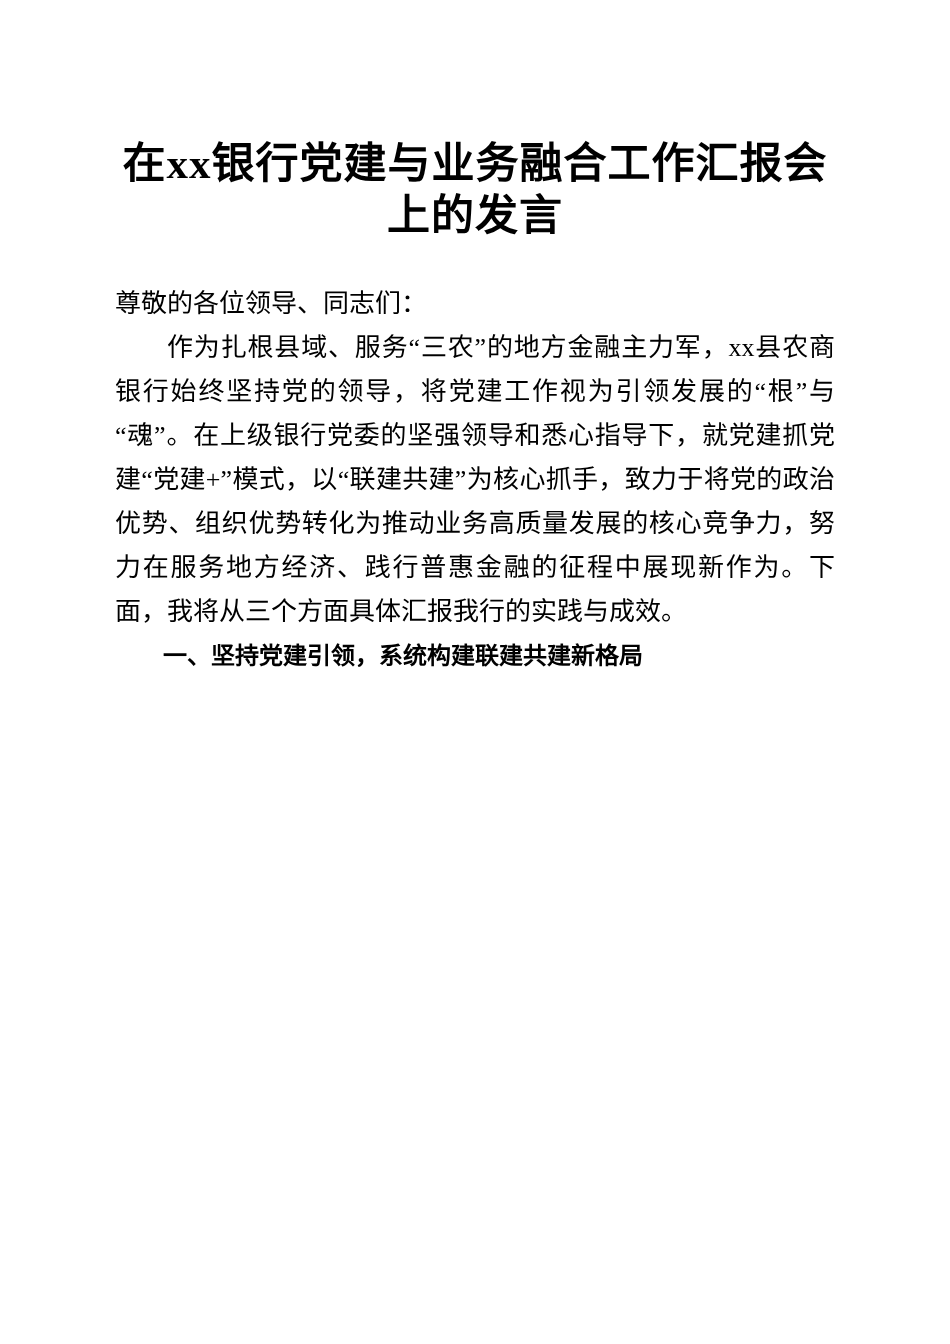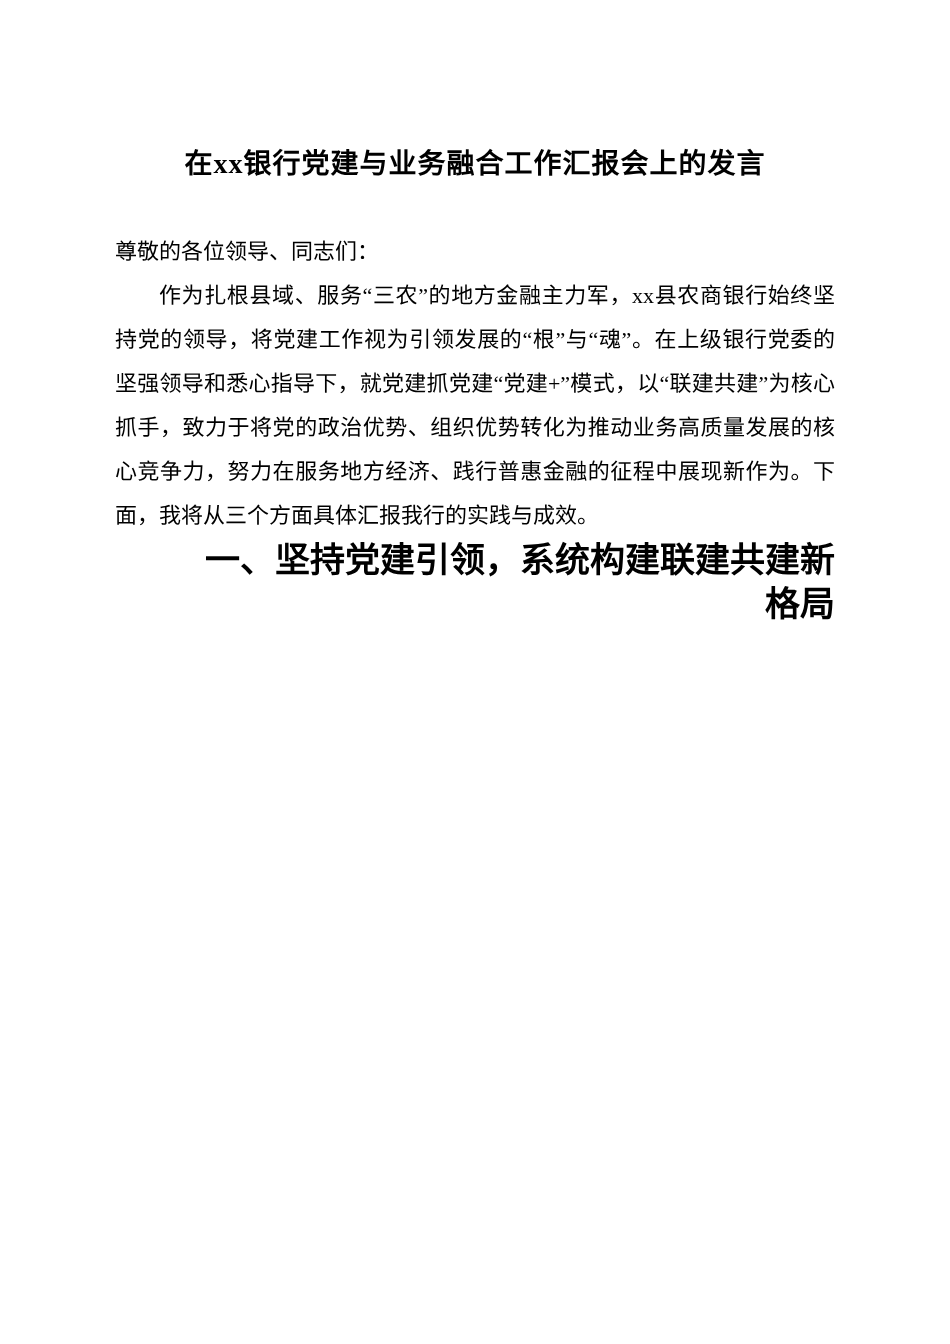--- a/index.html
+++ b/index.html
@@ -15,46 +15,46 @@
     margin: 0 auto;
     background: #ffffff;
     box-sizing: border-box;
     padding: 138px 115px 0 115px;
     color: #000000;
     font-family: "Liberation Serif", "DejaVu Serif", serif;
     overflow: hidden;
   }
   .doc-title {
     margin: 0 0 40px 0;
-    font-size: 28px;
+    font-size: 43px;
     line-height: 52px;
     font-weight: bold;
     text-align: center;
     letter-spacing: 1px;
     font-family: "Liberation Serif", "DejaVu Serif", serif;
   }
   .para {
     margin: 0;
-    font-size: 22px;
+    font-size: 26px;
     line-height: 44px;
     text-align: justify;
     text-justify: inter-ideograph;
     text-indent: 2em;
     word-break: break-all;
   }
   .para.no-indent {
     text-indent: 0;
   }
   .section-heading {
     margin: 0;
-    font-size: 35px;
+    font-size: 24px;
     line-height: 44px;
     font-weight: bold;
     text-indent: 2em;
-    text-align: right;
+    text-align: left;
     font-family: "Liberation Sans", "DejaVu Sans", sans-serif;
   }
 </style>
 </head>
 <body>
 
 <div class="page">
 
   <h1 class="doc-title">在xx银行党建与业务融合工作汇报会上的发言</h1>
 

